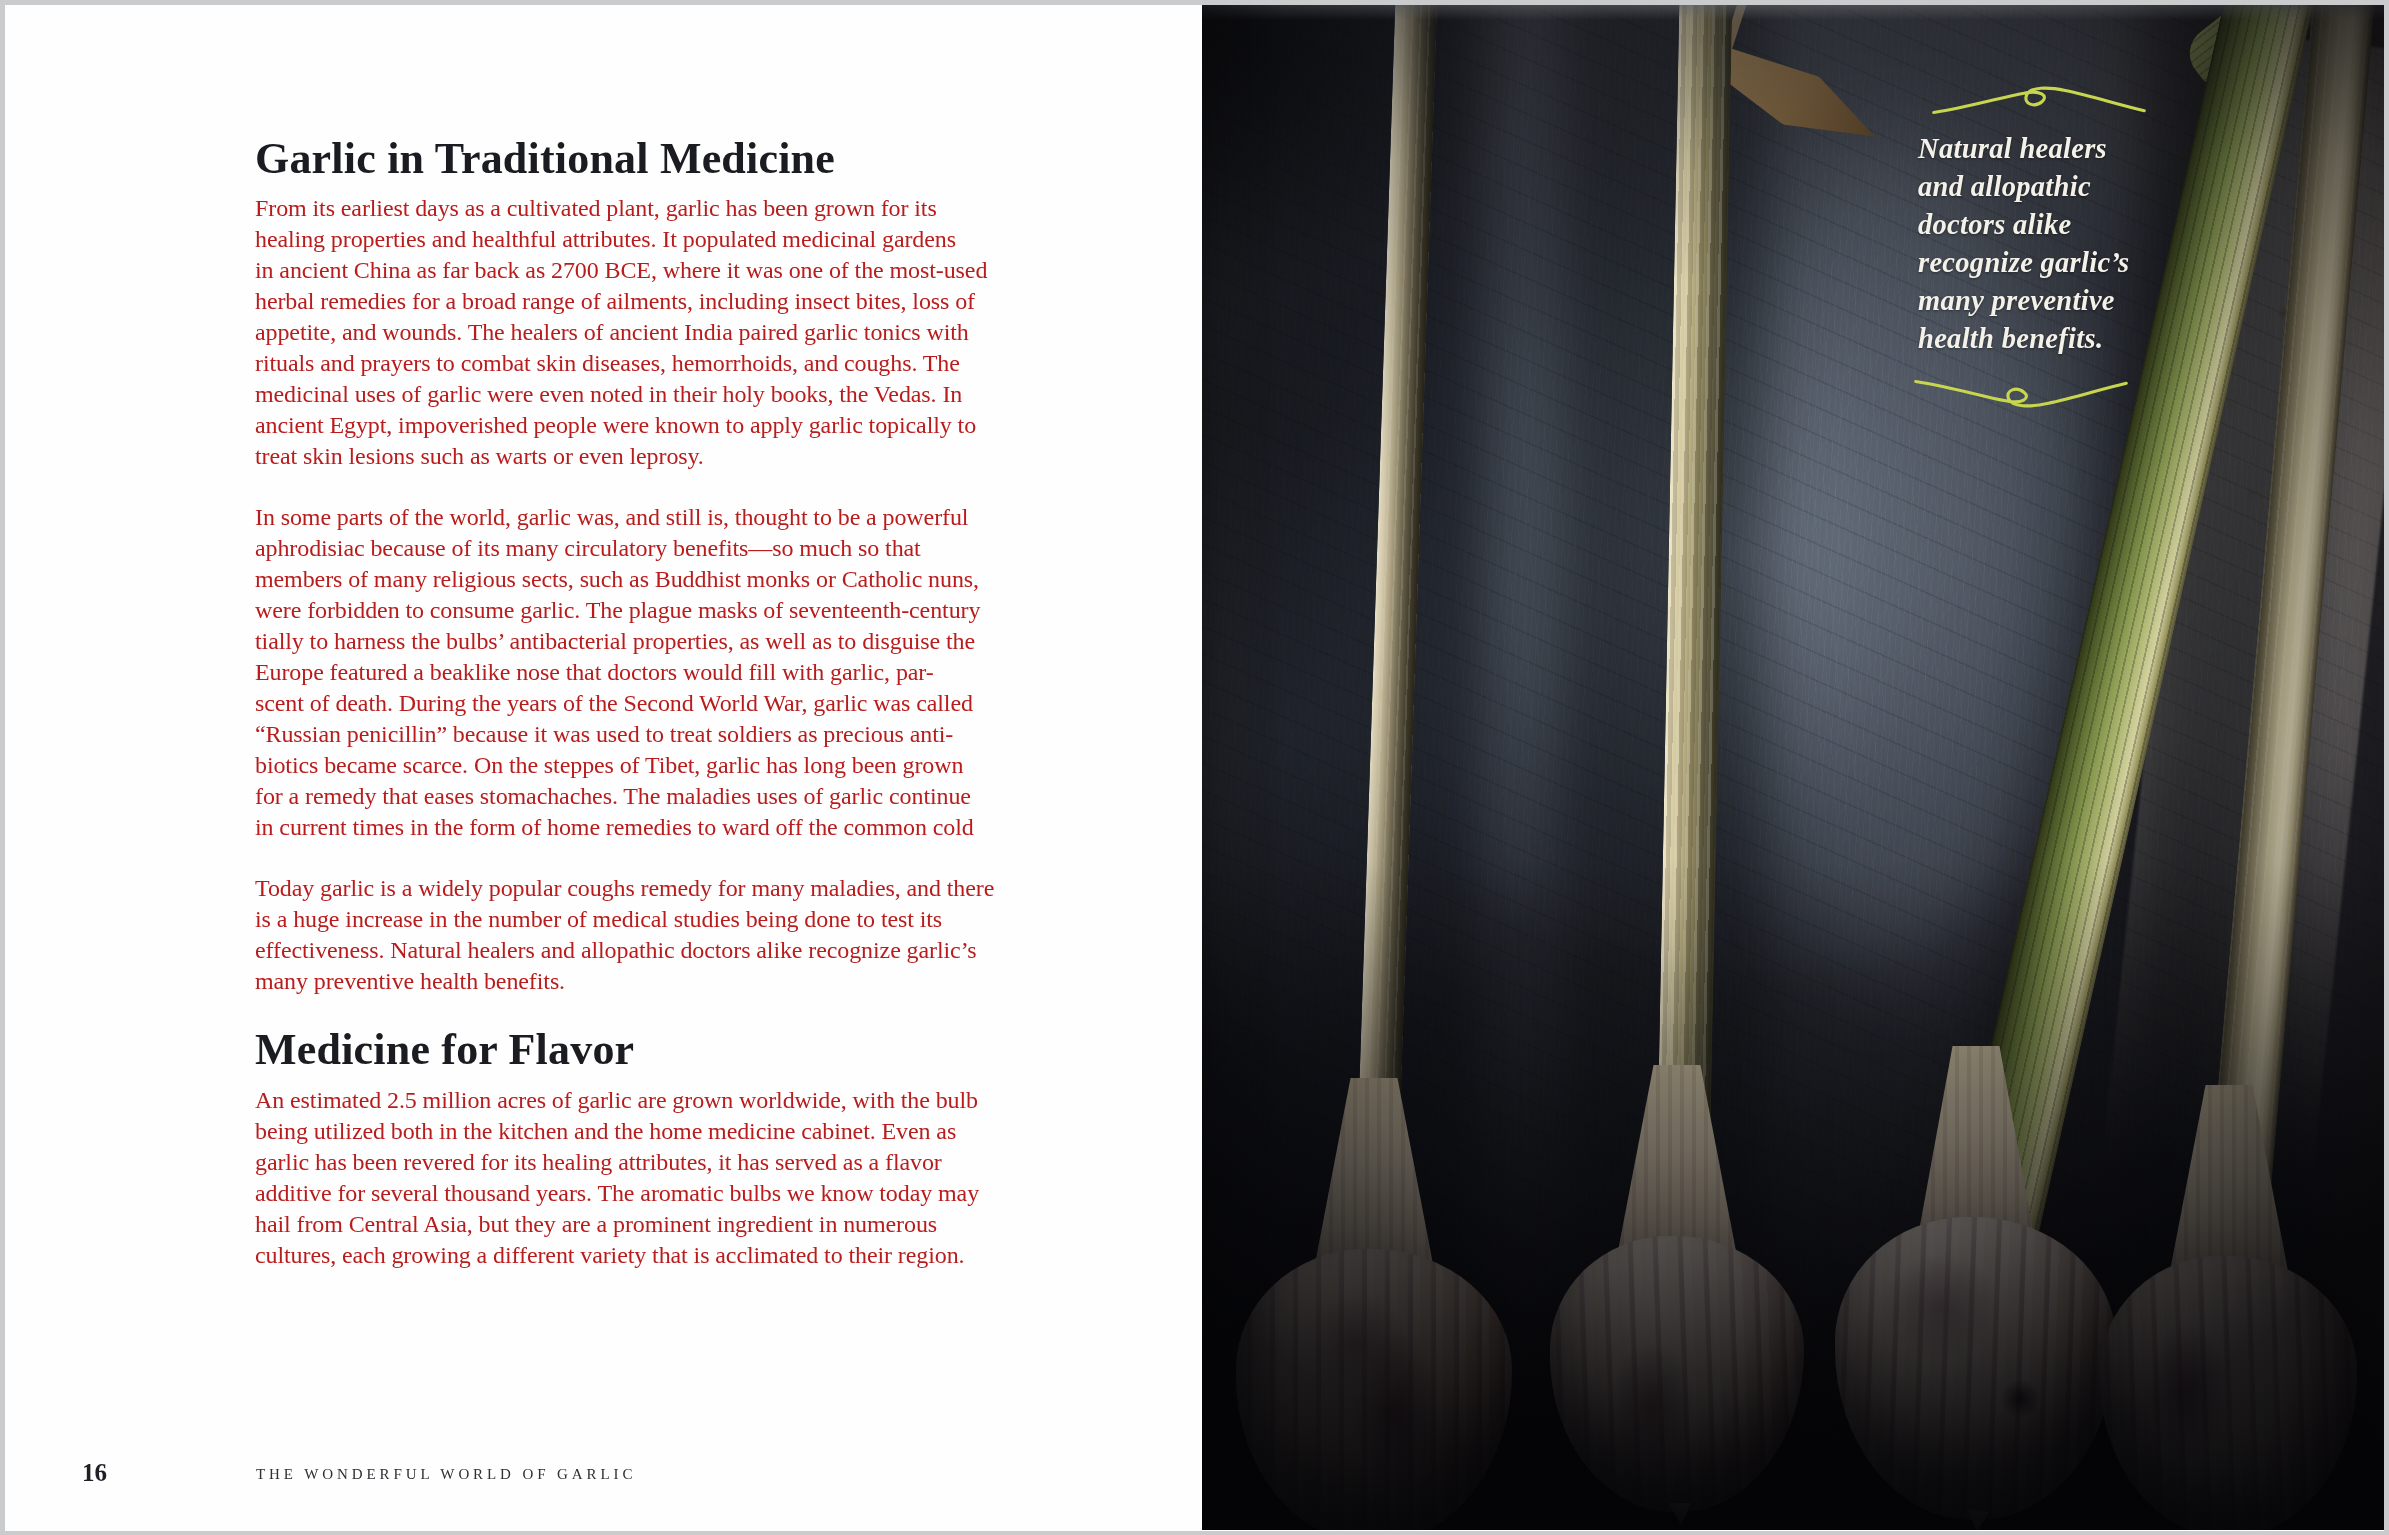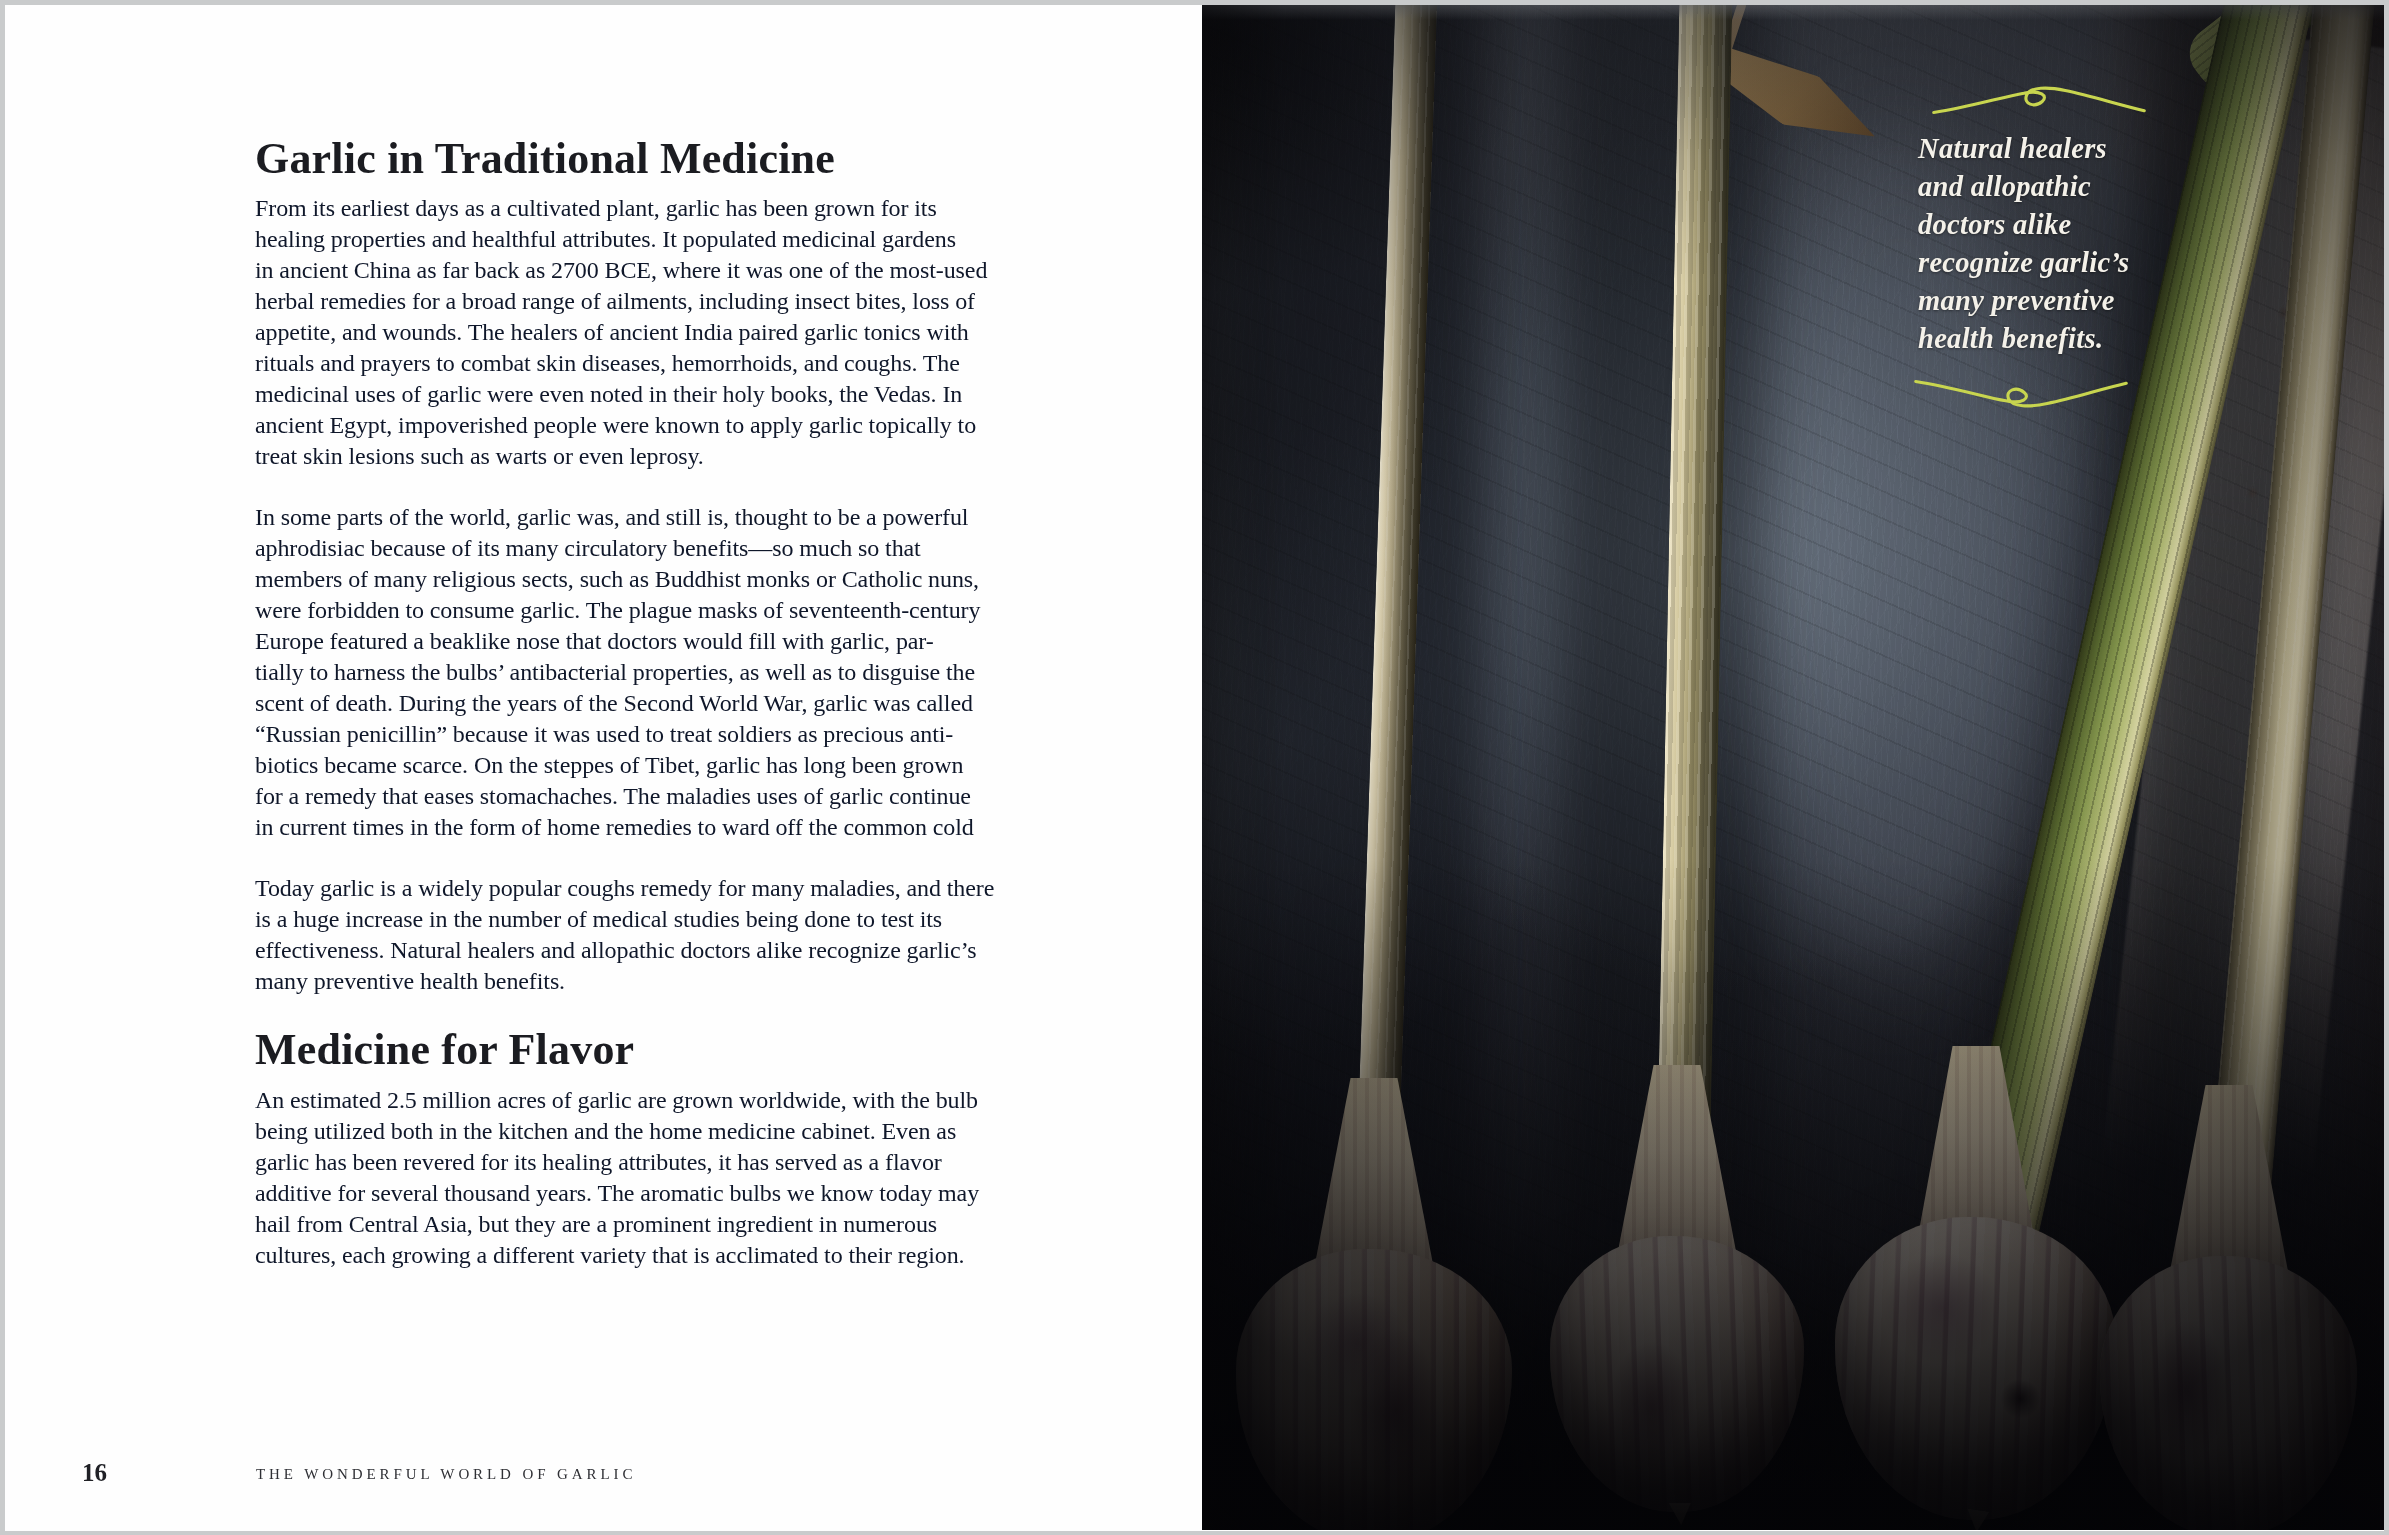--- a/index.html
+++ b/index.html
@@ -13,21 +13,21 @@
   .left-page { position:absolute; left:0; top:0; width:1197px; height:1525px; background:#fefefe; }
   .text-column { position:absolute; left:250px; top:127px; width:919px; }
   .heading {
     font-size:44px; font-weight:700; color:#1b1c21; line-height:53px;
     letter-spacing:0.2px; margin-bottom:8.3px;
   }
   .heading.second { margin-top:26px; }
   .section-body .para { margin-bottom:30px; }
   .section-body .para:last-child { margin-bottom:0; }
   .section-body .line {
-    font-size:24px; line-height:31px; color:#0f172a;
+    font-size:24px; line-height:31px; color:#b91c1c;
     letter-spacing:-0.1px; white-space:pre;
   }
   .folio-number {
     position:absolute; left:77px; top:1454px;
     font-size:25px; font-weight:700; color:#1f2025;
   }
   .running-title {
     position:absolute; left:251px; top:1461px;
     font-size:15px; letter-spacing:3.9px; color:#2e2f34; font-weight:400;text-align:right;
   }
@@ -186,22 +186,22 @@
               <div class="line">rituals and prayers to combat skin diseases, hemorrhoids, and coughs. The</div>
               <div class="line">medicinal uses of garlic were even noted in their holy books, the Vedas. In</div>
               <div class="line">ancient Egypt, impoverished people were known to apply garlic topically to</div>
               <div class="line">treat skin lesions such as warts or even leprosy.</div>
             </div>
             <div class="para">
               <div class="line">In some parts of the world, garlic was, and still is, thought to be a powerful</div>
               <div class="line">aphrodisiac because of its many circulatory benefits—so much so that</div>
               <div class="line">members of many religious sects, such as Buddhist monks or Catholic nuns,</div>
               <div class="line">were forbidden to consume garlic. The plague masks of seventeenth-century</div>
+              <div class="line">tially to harness the bulbs’ antibacterial properties, as well as to disguise the</div>
               <div class="line">Europe featured a beaklike nose that doctors would fill with garlic, par-</div>
-              <div class="line">tially to harness the bulbs’ antibacterial properties, as well as to disguise the</div>
               <div class="line">scent of death. During the years of the Second World War, garlic was called</div>
               <div class="line">“Russian penicillin” because it was used to treat soldiers as precious anti-</div>
               <div class="line">biotics became scarce. On the steppes of Tibet, garlic has long been grown</div>
               <div class="line">for a remedy that eases stomachaches. The maladies uses of garlic continue</div>
               <div class="line">in current times in the form of home remedies to ward off the common cold</div>
             </div>
             <div class="para">
               <div class="line">Today garlic is a widely popular coughs remedy for many maladies, and there</div>
               <div class="line">is a huge increase in the number of medical studies being done to test its</div>
               <div class="line">effectiveness. Natural healers and allopathic doctors alike recognize garlic’s</div>

